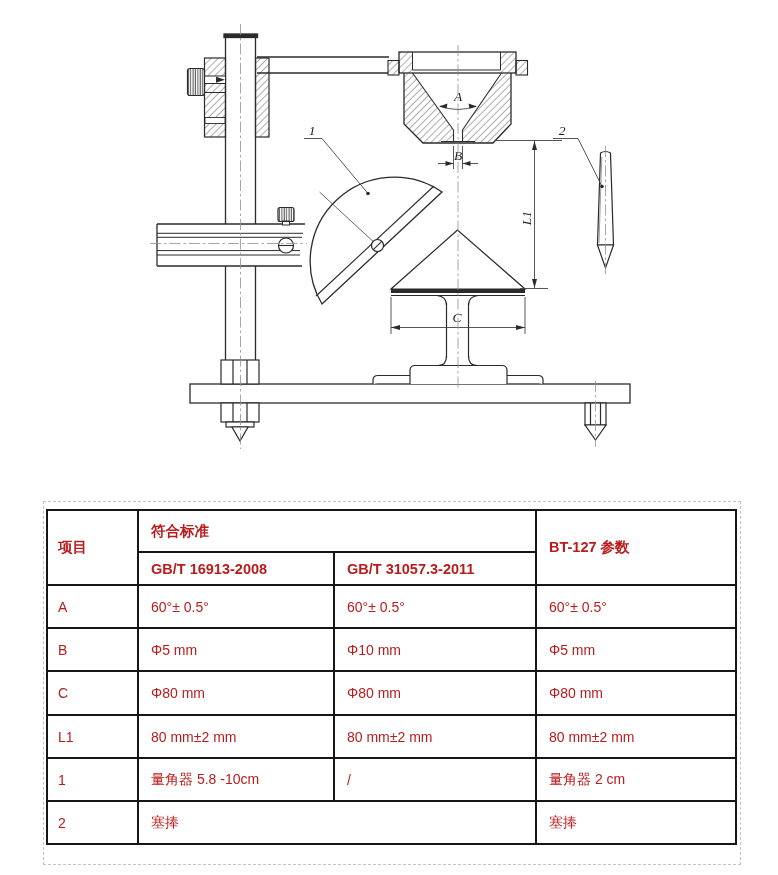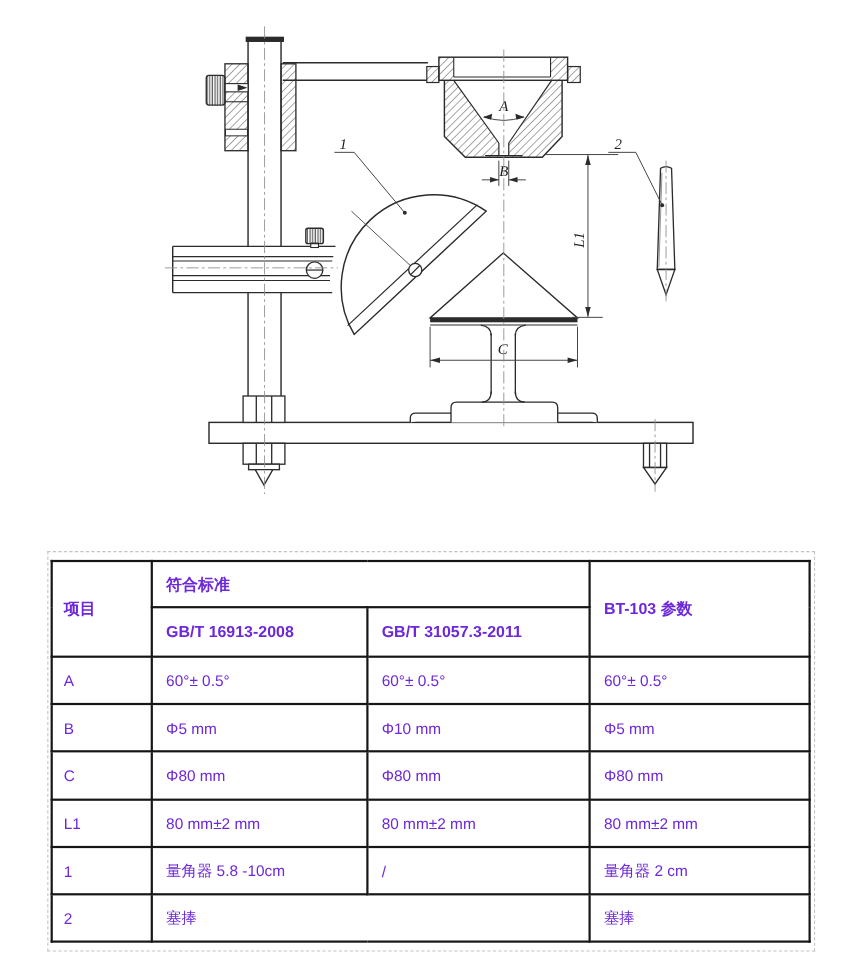--- a/index.html
+++ b/index.html
@@ -4,21 +4,21 @@
 <style>
   html,body{margin:0;padding:0;background:#ffffff;}
   .page{position:relative;width:778px;height:875px;background:#fff;overflow:hidden;
         font-family:"Liberation Sans","DejaVu Sans",sans-serif;color:#141414;}
   .drawing{position:absolute;left:0;top:0;}
   .img-frame{position:absolute;left:43px;top:501px;width:696px;height:362px;
              border:1px dashed #c4c4c4;}
   table.spec{position:absolute;left:46px;top:509px;border-collapse:collapse;
              table-layout:fixed;width:689px;}
   table.spec td{border:2px solid #161616;padding:0 0 0 12px;vertical-align:middle;
-                font-size:14px;color:#6d28d9;background:#fff;white-space:nowrap;}
+                font-size:14px;color:#b91c1c;background:#fff;white-space:nowrap;}
   table.spec td.item{padding-left:10px;margin-top:44px;}
   table.spec tr.h td{font-weight:bold;font-size:14.5px;}
   .cad-label{font-family:"Liberation Serif","DejaVu Serif",serif;font-style:italic;
              font-size:13.5px;fill:#1d1d1d;}
 </style>
 </head>
 <body>
 
 <div class="page">
 
@@ -208,23 +208,23 @@
     <colgroup>
       <col style="width:91px">
         <col style="width:196px">
         <col style="width:202px">
         <col style="width:200px">
     </colgroup>
     <tbody>
       <tr class="h" style="height:42px">
         <td rowspan="2" class="item">项目</td>
         <td colspan="2">符合标准</td>
-        <td rowspan="2">BT-103 参数</td>
-      </tr>
-      <tr class="h" style="height:45px">
+        <td rowspan="2">BT-127 参数</td>
+      </tr>
+      <tr class="h" style="height:33px">
         <td>GB/T 16913-2008</td>
         <td>GB/T 31057.3-2011</td>
       </tr>
       <tr style="height:43px">
         <td class="item">A</td>
         <td>60°± 0.5°</td>
         <td>60°± 0.5°</td>
         <td>60°± 0.5°</td>
       </tr>
       <tr style="height:43px">

